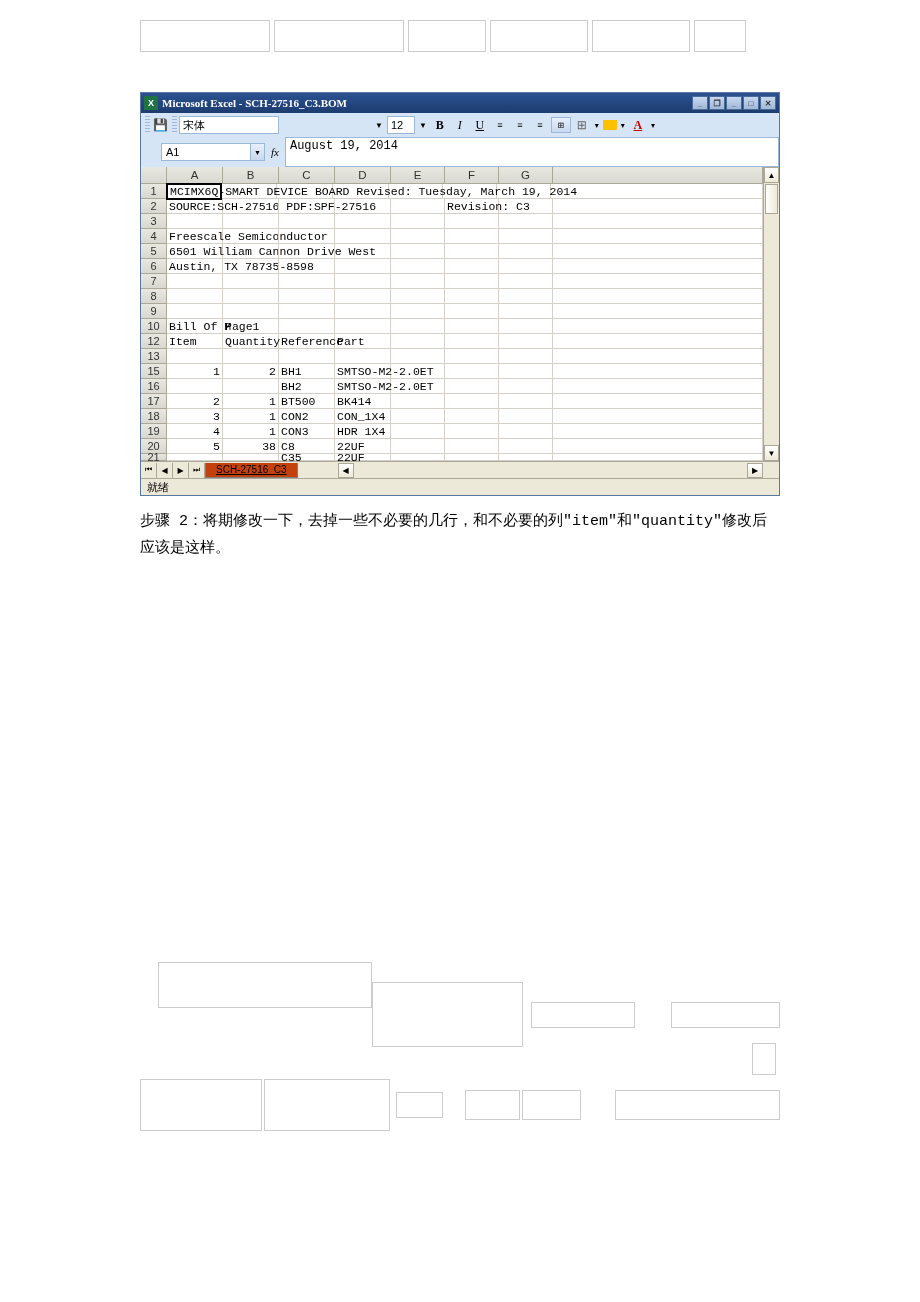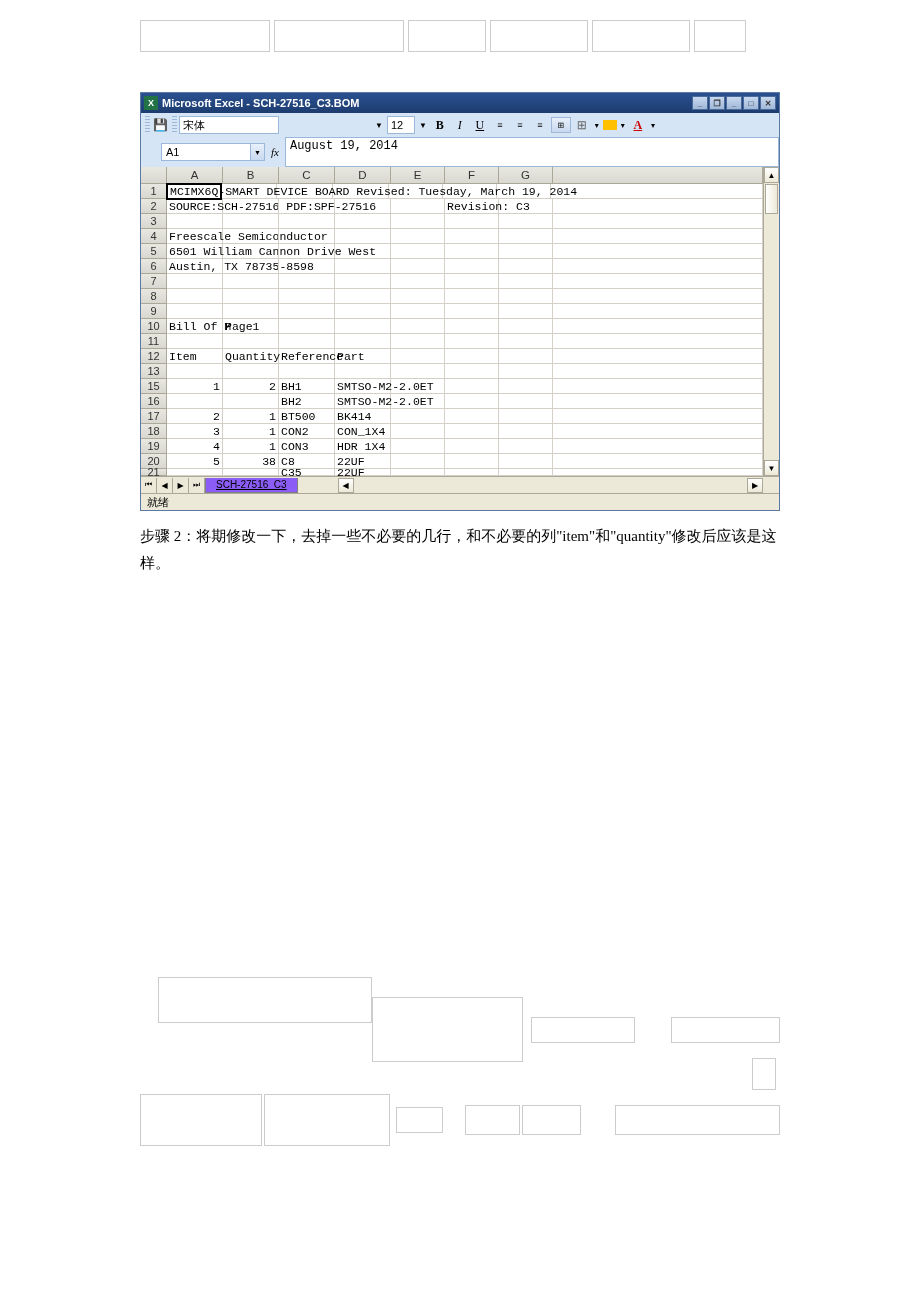--- a/index.html
+++ b/index.html
@@ -28,21 +28,21 @@
       height: 20px;
       font-size: 11px;
     }
     .titlebar-icon { 
       width: 14px; height: 14px; 
       background: #217346; 
       margin-right: 4px;
       display: inline-flex; align-items: center; justify-content: center;
       color: #fff; font-weight: bold; font-size: 9px;
     }
-    .titlebar-text { flex: 1; font-weight: bold; }
+    .titlebar-text { flex: 1; font-weight: bold; font-family: Liberation Serif, serif; }
     .win-controls { display: flex; gap: 1px; }
     .win-btn { 
       width: 16px; height: 14px; 
       background: linear-gradient(to bottom, #c8d8ef, #a0b8d8);
       border: 1px solid #4a6a9a;
       display: flex; align-items: center; justify-content: center;
       font-size: 8px; font-weight: bold; color: #333;
     }
     
     .menubar { 
@@ -239,21 +239,21 @@
     .tab-nav { 
       display: flex;
     }
     .tab-nav-btn { 
       width: 16px; height: 15px;
       border-right: 1px solid #aca899;
       display: flex; align-items: center; justify-content: center;
       font-size: 8px;
     }
     .sheet-tab { 
-      background: #8b5cf6;
+      background: #c2410c;
       border: 1px solid #808080;
       border-top: none;
       padding: 0 10px;
       height: 15px;
       display: flex; align-items: center;
       text-decoration: underline;
     }
     .hscroll { 
       flex: 1;
       display: flex;
@@ -270,21 +270,21 @@
     
     .status-bar { 
       background: #ece9d8;
       border-top: 1px solid #aca899;
       height: 17px;
       padding: 1px 6px;
       font-size: 11px;
     }
     
     .step-text { 
-      font-family: Liberation Serif, serif;
+      font-family: Liberation Mono, monospace;
       font-size: 15px;
       line-height: 1.8;
       margin-top: 8px;
       margin-bottom: 380px;
     }
     
     
     .bottom-diagram { padding: 0 140px; }
     .diag-row { display: flex; gap: 2px; margin-bottom: 2px; align-items: flex-start; }
     .diag-box { border: 1px solid #ccc; }
@@ -462,31 +462,20 @@
               <div class="cell" style="width: 56px;"></div>
               <div class="cell" style="width: 54px;"></div>
               <div class="cell" style="width: 54px;"></div>
               <div class="cell" style="width: 54px;"></div>
               <div class="cell" style="flex: 1 1 0%;"></div>
             </div>
             <div class="sheet-row">
               <div class="row-header">10</div>
               <div class="cell" style="width: 56px;">Bill Of M</div>
               <div class="cell" style="width: 56px;">Page1</div>
-              <div class="cell" style="width: 56px;"></div>
-              <div class="cell" style="width: 56px;"></div>
-              <div class="cell" style="width: 54px;"></div>
-              <div class="cell" style="width: 54px;"></div>
-              <div class="cell" style="width: 54px;"></div>
-              <div class="cell" style="flex: 1 1 0%;"></div>
-            </div>
-            <div class="sheet-row">
-              <div class="row-header">11</div>
-              <div class="cell" style="width: 56px;"></div>
-              <div class="cell" style="width: 56px;"></div>
               <div class="cell" style="width: 56px;"></div>
               <div class="cell" style="width: 56px;"></div>
               <div class="cell" style="width: 54px;"></div>
               <div class="cell" style="width: 54px;"></div>
               <div class="cell" style="width: 54px;"></div>
               <div class="cell" style="flex: 1 1 0%;"></div>
             </div>
             <div class="sheet-row">
               <div class="row-header">12</div>
               <div class="cell" style="width: 56px;">Item</div>

